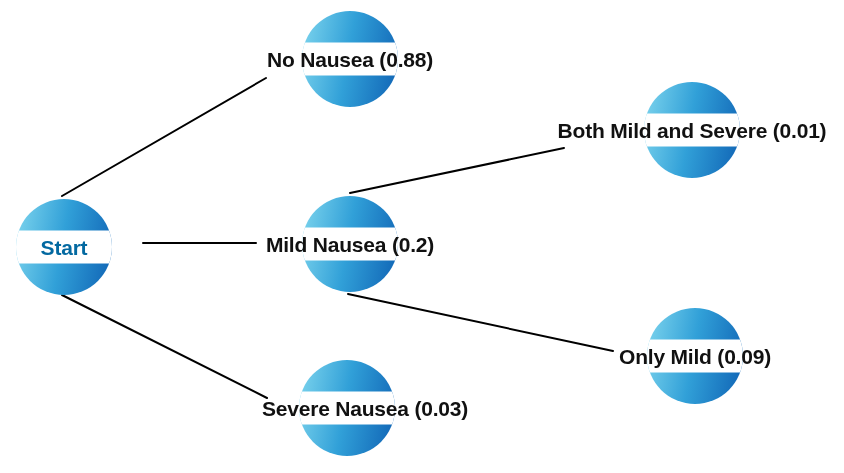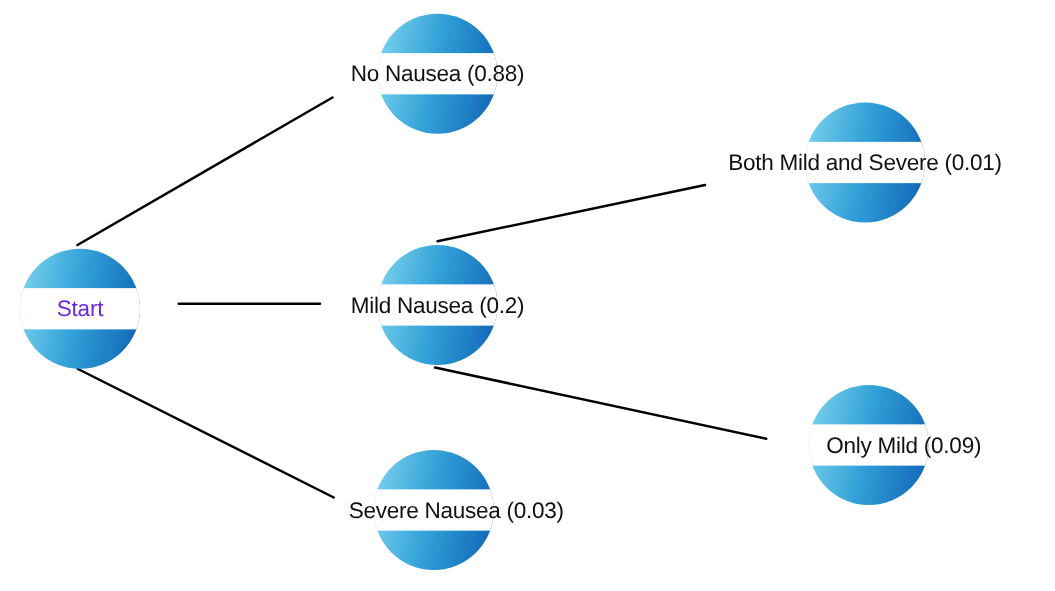--- a/index.html
+++ b/index.html
@@ -32,57 +32,57 @@
     position: absolute;
     left: -2px;
     right: -2px;
     top: 50%;
     transform: translateY(-50%);
     background: #ffffff;
   }
   .node-label {
     position: absolute;
     transform: translate(-50%, -50%);
-    font-weight: 400;
-    font-size: 18px;
+    font-weight: 700;
+    font-size: 21px;
     letter-spacing: -0.2px;
     white-space: nowrap;
     line-height: 1;
   }
 </style>
 </head>
 <body>
 
 <div class="canvas">
   <svg class="edges-layer" width="844" height="473" viewBox="0 0 844 473" xmlns="http://www.w3.org/2000/svg">
       <line x1="62" y1="196" x2="266" y2="78" stroke="#000000" stroke-width="2" stroke-linecap="round"></line>
       <line x1="143" y1="243" x2="256" y2="243" stroke="#000000" stroke-width="2" stroke-linecap="round"></line>
       <line x1="62" y1="295" x2="267" y2="398" stroke="#000000" stroke-width="2" stroke-linecap="round"></line>
       <line x1="350" y1="193" x2="564" y2="148" stroke="#000000" stroke-width="2" stroke-linecap="round"></line>
       <line x1="348" y1="294" x2="613" y2="351" stroke="#000000" stroke-width="2" stroke-linecap="round"></line>
     </svg>
   <div>
       <div class="node-circle" style="left: 16px; top: 199px; width: 96px; height: 96px; background: linear-gradient(100deg, rgb(127, 214, 238) 0%, rgb(49, 160, 216) 48%, rgb(15, 98, 180) 100%);">
         <div class="node-band" style="height: 33px;"></div>
       </div>
-      <div class="node-label" style="left: 64px; top: 247px; color: #6d28d9;">Start</div>
+      <div class="node-label" style="left: 64px; top: 247px; color: #0369a1;">Start</div>
       <div class="node-circle" style="left: 302px; top: 11px; width: 96px; height: 96px; background: linear-gradient(100deg, rgb(127, 214, 238) 0%, rgb(49, 160, 216) 48%, rgb(15, 98, 180) 100%);">
         <div class="node-band" style="height: 33px;"></div>
       </div>
       <div class="node-label" style="left: 350px; top: 59px; color: rgb(17, 17, 17);">No Nausea (0.88)</div>
       <div class="node-circle" style="left: 302px; top: 196px; width: 96px; height: 96px; background: linear-gradient(100deg, rgb(127, 214, 238) 0%, rgb(49, 160, 216) 48%, rgb(15, 98, 180) 100%);">
         <div class="node-band" style="height: 33px;"></div>
       </div>
       <div class="node-label" style="left: 350px; top: 244px; color: rgb(17, 17, 17);">Mild Nausea (0.2)</div>
       <div class="node-circle" style="left: 299px; top: 360px; width: 96px; height: 96px; background: linear-gradient(100deg, rgb(127, 214, 238) 0%, rgb(49, 160, 216) 48%, rgb(15, 98, 180) 100%);">
         <div class="node-band" style="height: 33px;"></div>
       </div>
       <div class="node-label" style="left: 365px; top: 408px; color: rgb(17, 17, 17);">Severe Nausea (0.03)</div>
       <div class="node-circle" style="left: 644px; top: 82px; width: 96px; height: 96px; background: linear-gradient(100deg, rgb(127, 214, 238) 0%, rgb(49, 160, 216) 48%, rgb(15, 98, 180) 100%);">
         <div class="node-band" style="height: 33px;"></div>
       </div>
       <div class="node-label" style="left: 692px; top: 130px; color: rgb(17, 17, 17);">Both Mild and Severe (0.01)</div>
       <div class="node-circle" style="left: 647px; top: 308px; width: 96px; height: 96px; background: linear-gradient(100deg, rgb(127, 214, 238) 0%, rgb(49, 160, 216) 48%, rgb(15, 98, 180) 100%);">
         <div class="node-band" style="height: 33px;"></div>
       </div>
-      <div class="node-label" style="left: 695px; top: 356px; color: rgb(17, 17, 17); margin-left: 28px;">Only Mild (0.09)</div>
+      <div class="node-label" style="left: 695px; top: 356px; color: rgb(17, 17, 17);">Only Mild (0.09)</div>
     </div>
 </div>
 
 </body></html>

